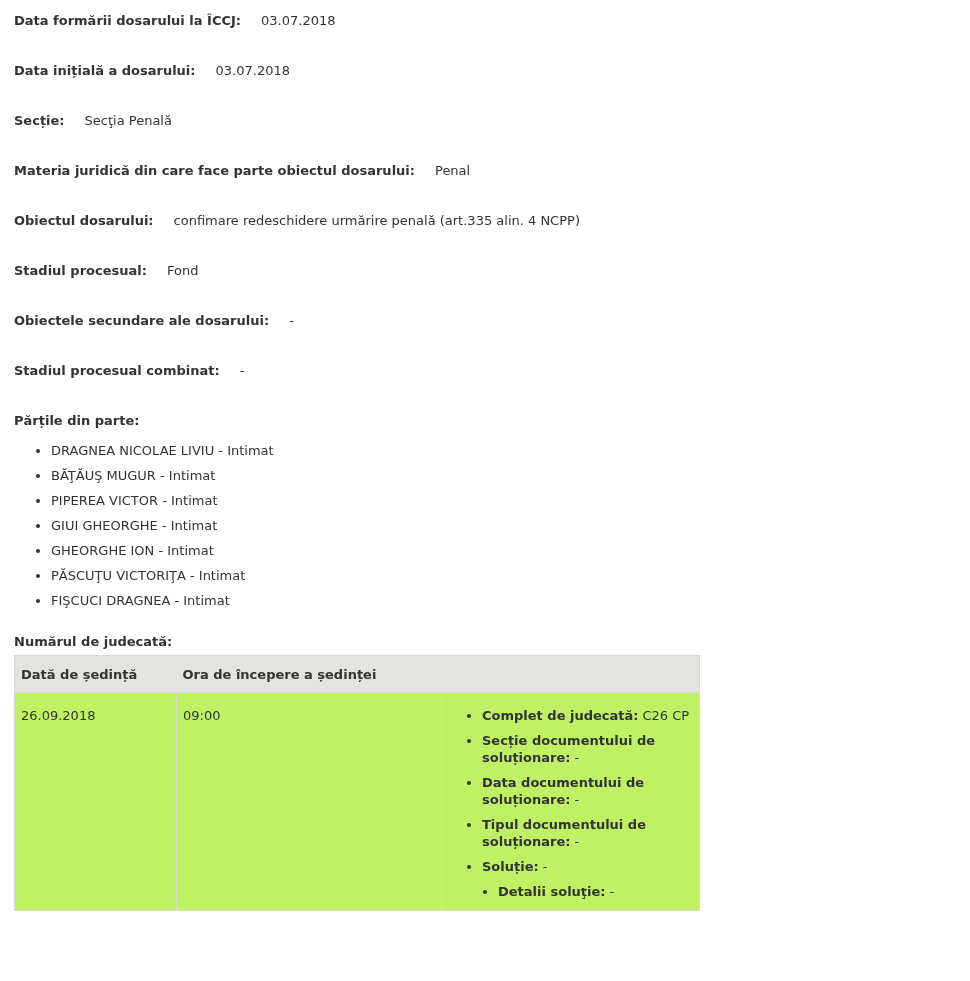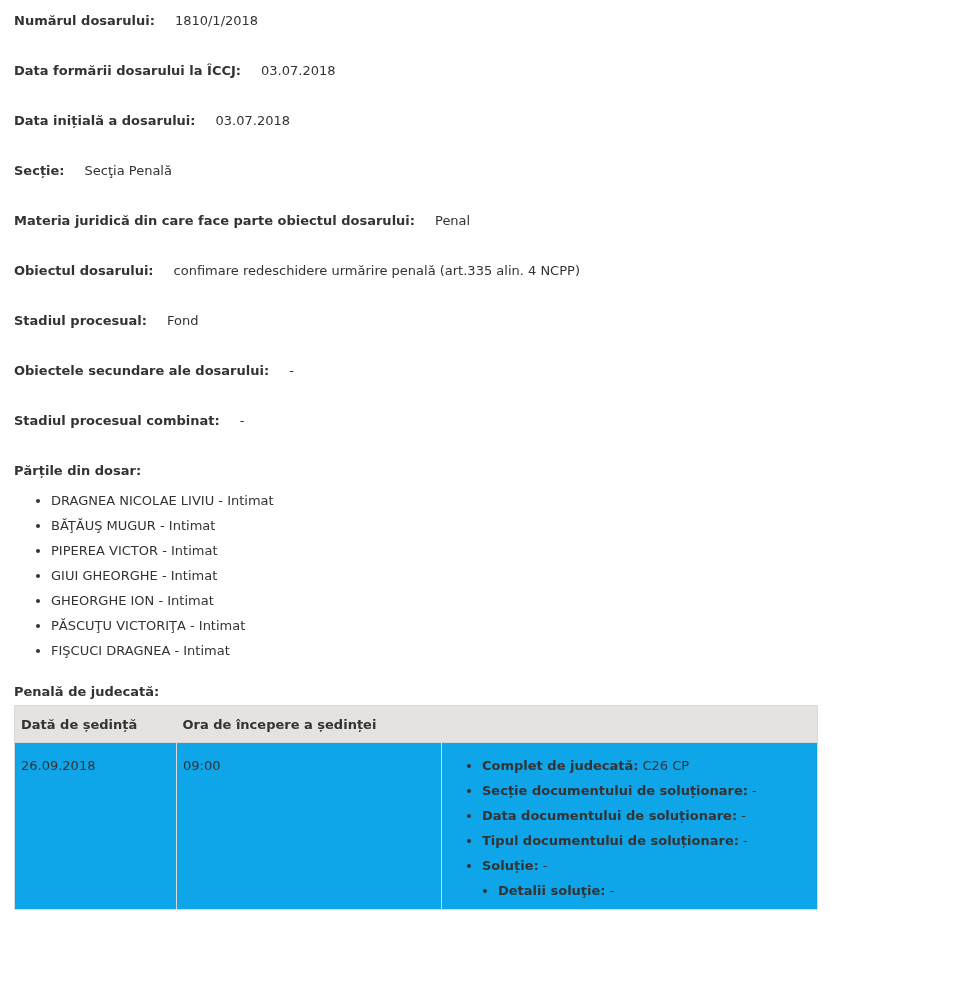--- a/index.html
+++ b/index.html
@@ -37,40 +37,40 @@
     padding-left: 37px;
     list-style: disc;
   }
   ul.parties li {
     line-height: 17px;
     margin-bottom: 8px;
   }
 
   
   table.hearings {
-    width: 804px;
+    width: 686px;
     border-collapse: collapse;
     border: 1px solid #d9d9d7;
     table-layout: fixed;
   }
   table.hearings th {
     background: #e4e3e0;
     font-weight: bold;
     text-align: left;
     padding: 10px 6px 9px 6px;
     line-height: 17px;
     border: none;
   }
   table.hearings td {
     vertical-align: top;
     padding: 14px 6px 10px 6px;
     line-height: 17px;
     border-left: 1px solid #d9d9d7;
     border-top: 1px solid #d9d9d7;
-    background: #0ea5e9;
+    background: #bef264;
   }
   table.hearings td:first-child { border-left: none; }
   col.c-date { width: 162px; }
   col.c-time { width: 265px; }
 
   
   ul.details {
     margin: 0;
     padding-left: 34px;
     list-style: disc;
@@ -81,51 +81,50 @@
   }
   ul.details li:last-child { margin-bottom: 0; margin-left: 16px; }
   .detail-label { font-weight: bold; }
   .detail-value { margin-left: 4px; }
 </style>
 </head>
 <body>
 
 <main>
 
-  <p class="field"><span class="label">Numărul dosarului:</span><span class="value">1810/1/2018</span></p>
 
 
   <p class="field"><span class="label">Data formării dosarului la ÎCCJ:</span><span class="value">03.07.2018</span></p>
 
   <p class="field"><span class="label">Data inițială a dosarului:</span><span class="value">03.07.2018</span></p>
 
   <p class="field"><span class="label">Secție:</span><span class="value">Secţia Penală</span></p>
 
   <p class="field"><span class="label">Materia juridică din care face parte obiectul dosarului:</span><span class="value">Penal</span></p>
 
   <p class="field"><span class="label">Obiectul dosarului:</span><span class="value">confimare redeschidere urmărire penală (art.335 alin. 4 NCPP)</span></p>
 
   <p class="field"><span class="label">Stadiul procesual:</span><span class="value">Fond</span></p>
 
   <p class="field"><span class="label">Obiectele secundare ale dosarului:</span><span class="value">-</span></p>
 
   <p class="field"><span class="label">Stadiul procesual combinat:</span><span class="value">-</span></p>
 
-  <p class="section-heading">Părțile din dosar:</p>
+  <p class="section-heading">Părțile din parte:</p>
   <ul class="parties">
     <li>DRAGNEA NICOLAE LIVIU - Intimat</li>
     <li>BĂŢĂUŞ MUGUR - Intimat</li>
     <li>PIPEREA VICTOR - Intimat</li>
     <li>GIUI GHEORGHE - Intimat</li>
     <li>GHEORGHE ION - Intimat</li>
     <li>PĂSCUŢU VICTORIŢA - Intimat</li>
     <li>FIŞCUCI DRAGNEA - Intimat</li>
   </ul>
 
-  <p class="section-heading tight">Penală de judecată:</p>
+  <p class="section-heading tight">Numărul de judecată:</p>
 
   <table class="hearings">
     <colgroup>
       <col class="c-date">
       <col class="c-time">
       <col class="c-details">
     </colgroup>
     <thead>
       <tr>
         <th>Dată de ședință</th>

